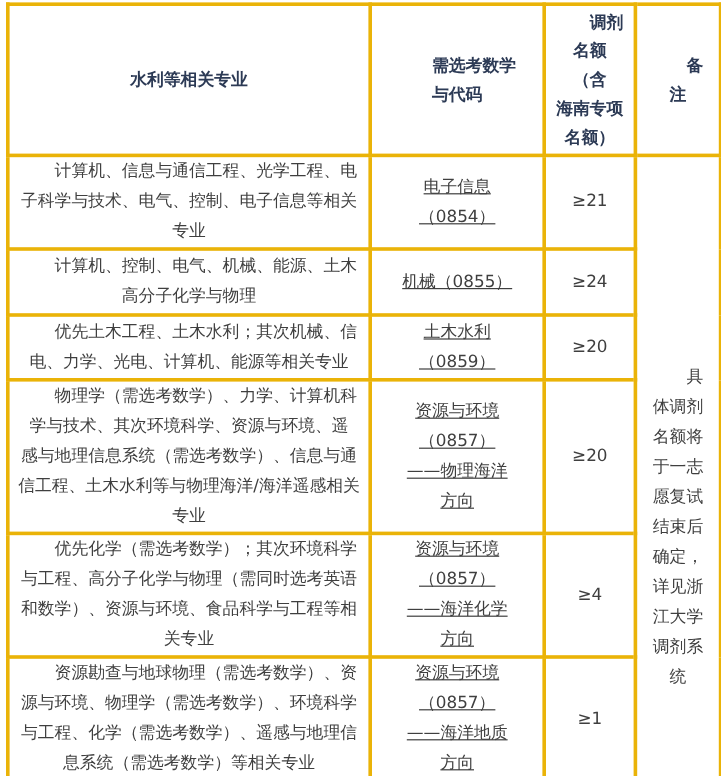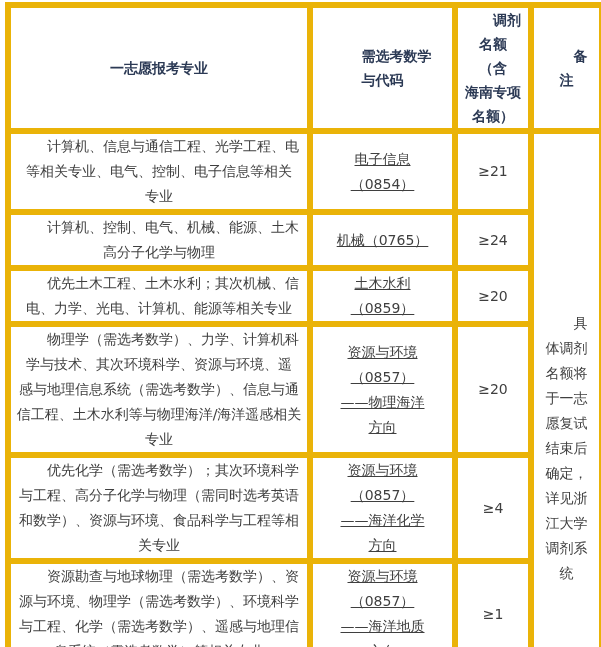--- a/index.html
+++ b/index.html
@@ -10,21 +10,21 @@
     overflow:hidden;
     font-family:"DejaVu Sans",sans-serif;
   }
   table.sched{
     position:absolute;left:5px;top:2px;
     width:594px;
     border-collapse:collapse;
     table-layout:fixed;
   }
   .sched th,.sched td{
-    border:6px solid #eab308;
+    border:3px solid #eab308;
     padding:0 5px;
     text-align:center;
     vertical-align:middle;
     font-size:14px;
     line-height:25px;
     color:#3f3f3f;
     white-space:pre-line;
     font-weight:normal;
   }
   .sched th{
@@ -52,56 +52,56 @@
 <div class="canvas">
   <table class="sched">
     <colgroup>
       <col style="width:302px">
       <col style="width:145px">
       <col style="width:76px">
       <col style="width:71px">
     </colgroup>
     <thead>
       <tr style="height:126px">
-        <th>一志愿报考专业</th>
+        <th>水利等相关专业</th>
         <th class="indent">需选考数学
 与代码</th>
         <th class="indent">调剂
 名额
 （含
 海南专项
 名额）</th>
         <th class="indent">备
 注</th>
       </tr>
     </thead>
     <tbody>
       <tr style="height:75px">
         <td class="indent r1line">计算机、信息与通信工程、光学工程、电
-等相关专业、电气、控制、电子信息等相关
+子科学与技术、电气、控制、电子信息等相关
 专业</td>
         <td class="field-cell">电子信息
 （0854）</td>
         <td class="quota-cell">≥21</td>
         <td class="remark-cell indent" rowspan="7">具
 体调剂
 名额将
 于一志
 愿复试
 结束后
 确定，
 详见浙
 江大学
 调剂系
 统</td>
       </tr>
       <tr style="height:55px">
         <td class="indent">计算机、控制、电气、机械、能源、土木
 高分子化学与物理</td>
-        <td class="field-cell">机械（0765）</td>
+        <td class="field-cell">机械（0855）</td>
         <td class="quota-cell">≥24</td>
       </tr>
       <tr style="height:54px">
         <td class="indent">优先土木工程、土木水利；其次机械、信
 电、力学、光电、计算机、能源等相关专业</td>
         <td class="field-cell">土木水利
 （0859）</td>
         <td class="quota-cell">≥20</td>
       </tr>
       <tr style="height:126px">

